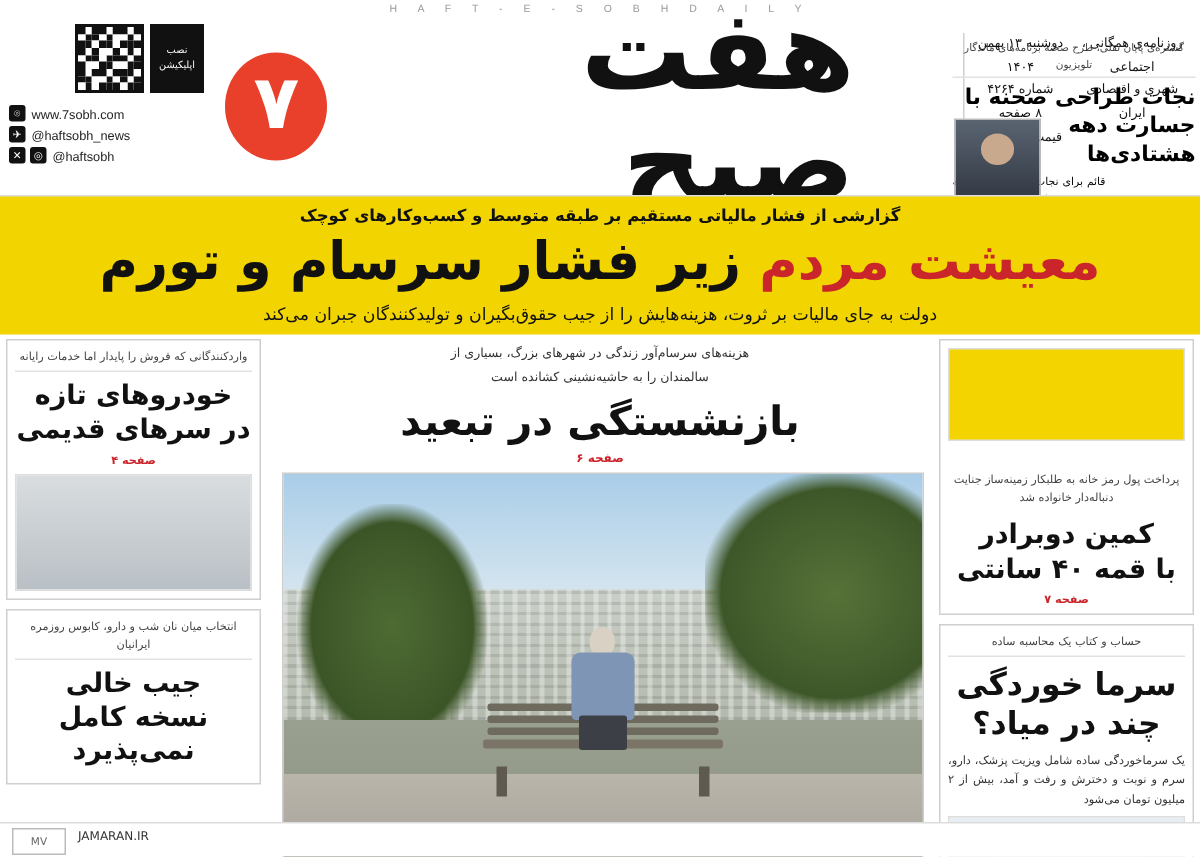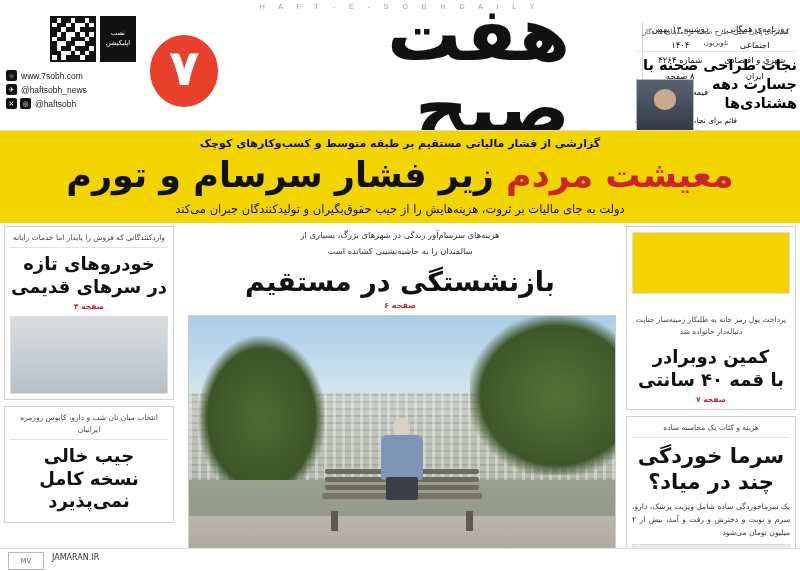--- a/index.html
+++ b/index.html
@@ -372,34 +372,34 @@
       <div class="card">
         <div class="illus ill-yellow"></div>
         <div class="over" style="border:none;padding-top:20px" style2="">پرداخت پول رمز خانه به طلبکار
 زمینه‌ساز جنایت دنباله‌دار خانواده شد</div>
         <h3 style="white-space:pre-line">کمین دوبرادر
 با قمه ۴۰ سانتی</h3>
         <span class="pg">صفحه ۷</span>
       </div>
 
       <div class="card">
-        <div class="over">هزینه و کتاب یک محاسبه ساده</div>
+        <div class="over">حساب و کتاب یک محاسبه ساده</div>
         <h3 class="small">سرما خوردگی چند در میاد؟</h3>
         <p>یک سرماخوردگی ساده شامل ویزیت پزشک، دارو، سرم و نوبت و دخترش و رفت و آمد، بیش از ۲ میلیون تومان می‌شود</p>
         <div class="illus ill-sleep" style="margin-top:5px"></div>
 
       </div>
 
     </div>
 
     <div class="col-mid">
       <div class="mid-top">
         <div class="mid-over" style="white-space:pre-line">هزینه‌های سرسام‌آور زندگی در شهرهای بزرگ، بسیاری از
 سالمندان را به حاشیه‌نشینی کشانده است</div>
-        <div class="mid-head">بازنشستگی در مستقیم</div>
+        <div class="mid-head">بازنشستگی در تبعید</div>
         <div class="mid-pg">صفحه ۶</div>
       </div>
 
       <div class="mainphoto">
         <div class="sky"></div>
         <div class="city"></div>
         <div class="treeL"></div>
         <div class="treeR"></div>
         <div class="ground"></div>
         <div class="path"></div>

